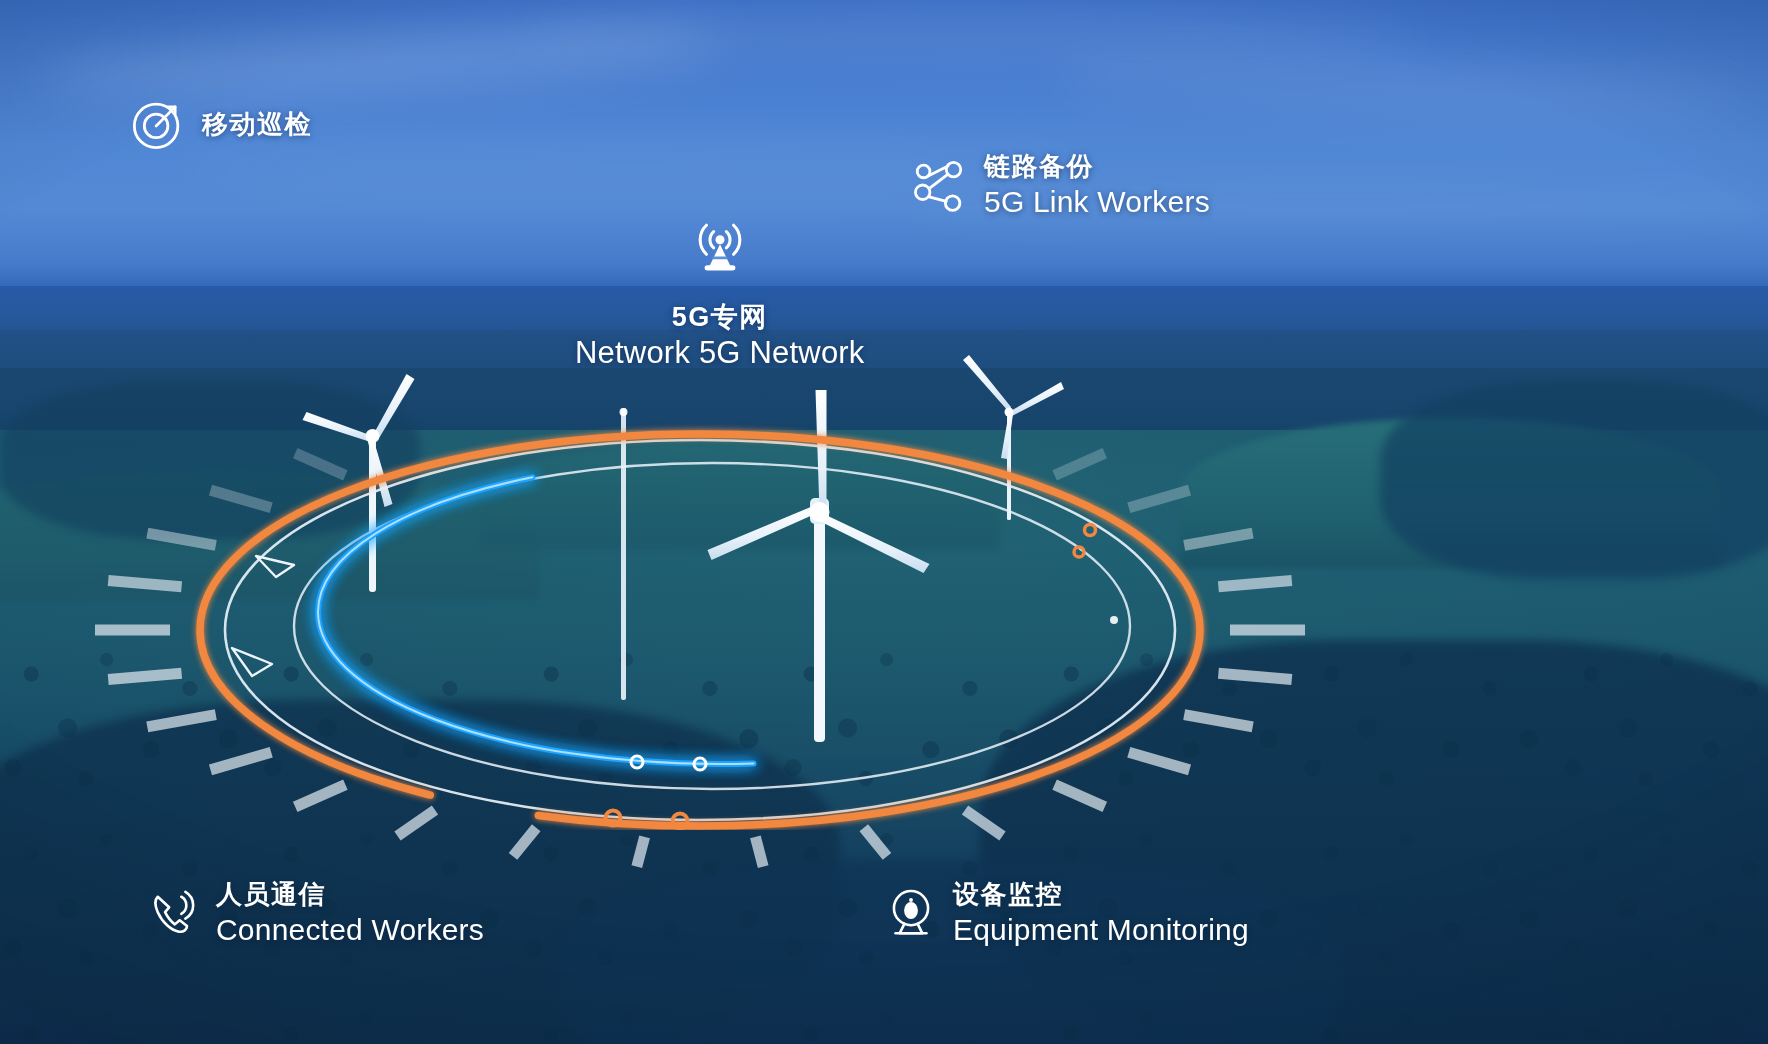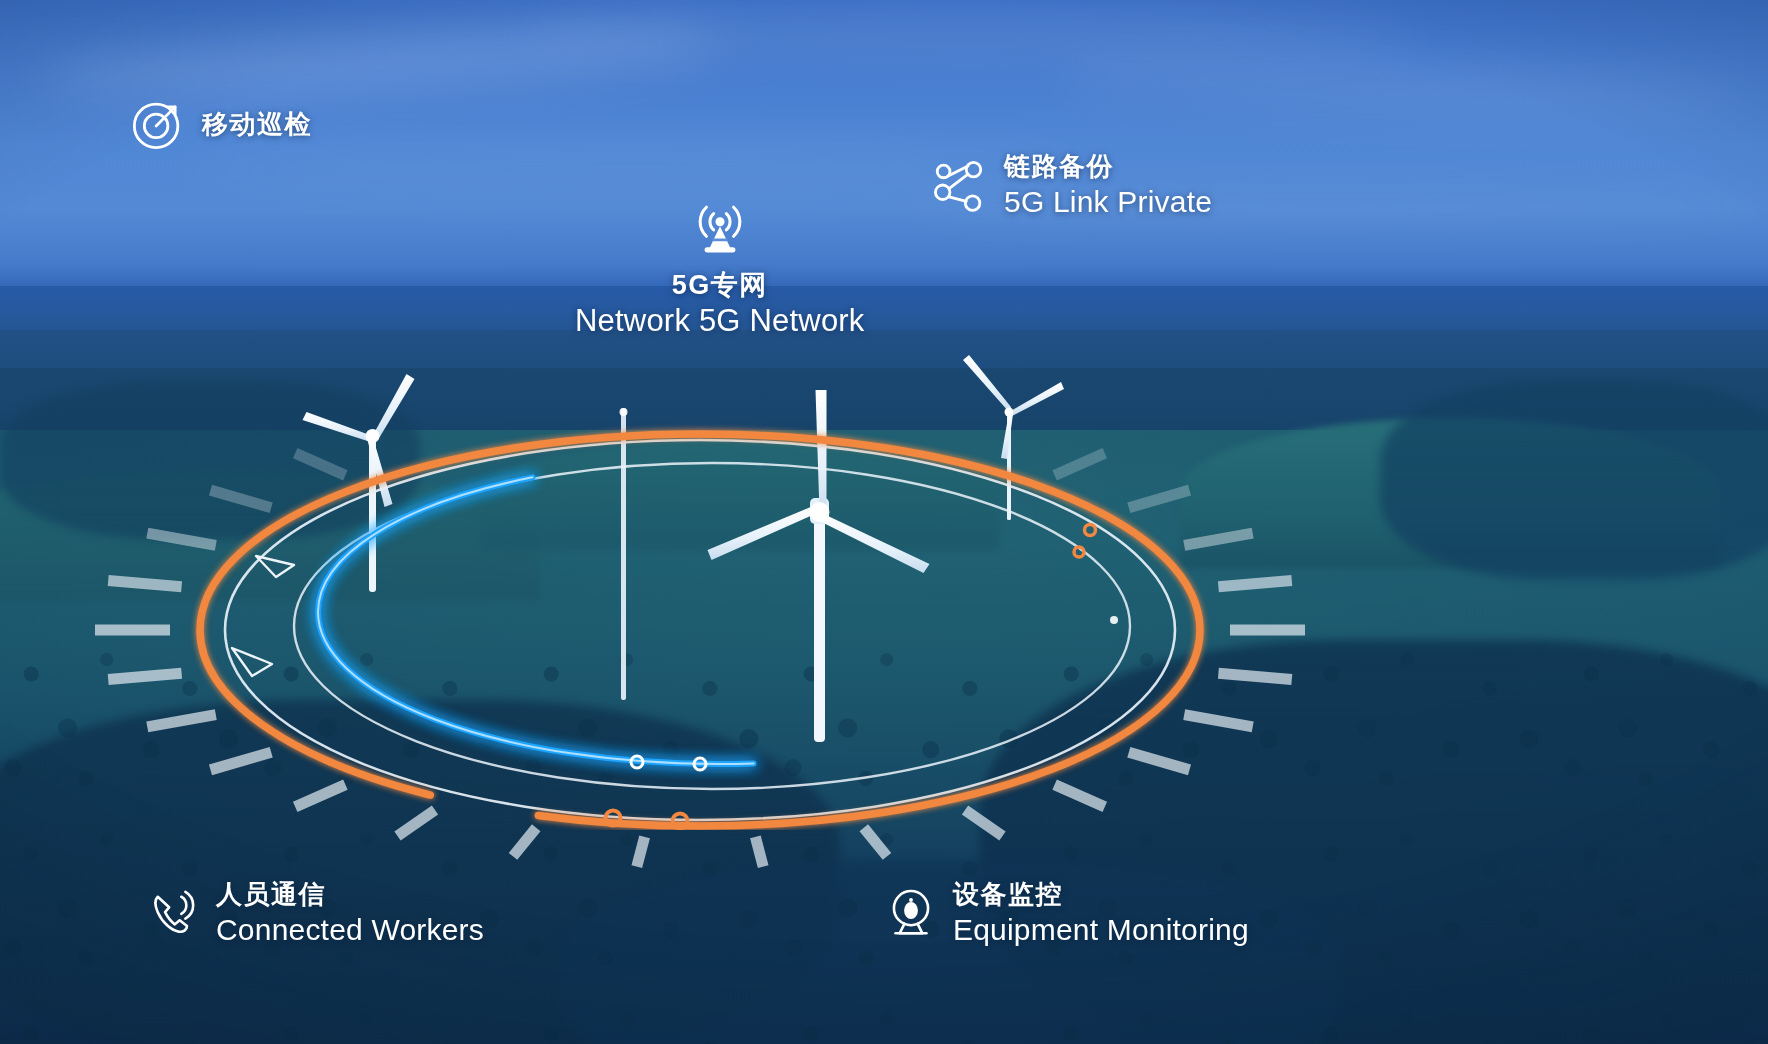--- a/index.html
+++ b/index.html
@@ -116,22 +116,22 @@
   }
   .label .ico{width:58px;height:58px;flex:0 0 58px;display:block;}
   .label.small .ico{width:52px;height:52px;flex:0 0 52px;}
   .ltxt{display:flex;flex-direction:column;line-height:1.12;}
   .cn{font-size:26px;font-weight:700;letter-spacing:1.5px;
       text-shadow:0 1px 6px rgba(6,30,60,.55);}
   .en{font-size:30px;font-weight:400;letter-spacing:.2px;
       text-shadow:0 1px 6px rgba(6,30,60,.55);margin-top:4px;}
 
   .lbl-mobile{left:128px;top:96px;}
-  .lbl-link{left:930px;top:152px;}
-  .lbl-5g{left:575px;top:200px;flex-direction:column;gap:12px;align-items:center;}
+  .lbl-link{left:910px;top:152px;}
+  .lbl-5g{left:575px;top:218px;flex-direction:column;gap:26px;align-items:center;}
   .lbl-5g .ltxt{align-items:center;}
   .lbl-workers{left:148px;top:880px;}
   .lbl-equip{left:885px;top:880px;}
 
   .lbl-5g .cn{font-size:27px;}
   .lbl-5g .en{font-size:31px;}
 </style>
 </head>
 <body>
 
@@ -305,21 +305,21 @@
       <circle cx="15" cy="17" r="7"></circle>
       <circle cx="48" cy="15" r="8"></circle>
       <circle cx="14" cy="40" r="8"></circle>
       <circle cx="47" cy="52" r="8"></circle>
       <path d="M20 22 L42 11"></path>
       <path d="M21 36 L42 20"></path>
       <path d="M21 45 L40 50"></path>
     </svg>
     <div class="ltxt">
       <span class="cn">链路备份</span>
-      <span class="en">5G Link Private</span>
+      <span class="en">5G Link Workers</span>
     </div>
   </div>
 
   <div class="label lbl-5g">
     <svg class="ico" viewBox="0 0 64 64" fill="none" stroke="#ffffff" stroke-width="3.4" stroke-linecap="round">
       <path d="M17 8 A22 22 0 0 0 17 40"></path>
       <path d="M47 8 A22 22 0 0 1 47 40"></path>
       <path d="M25 15 A12 12 0 0 0 25 33"></path>
       <path d="M39 15 A12 12 0 0 1 39 33"></path>
       <circle cx="32" cy="24" r="5" fill="#ffffff" stroke="none"></circle>

